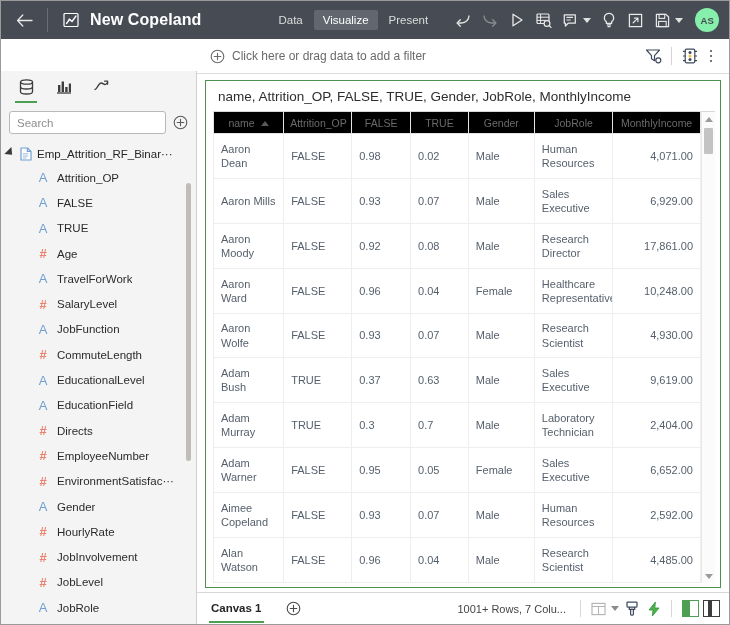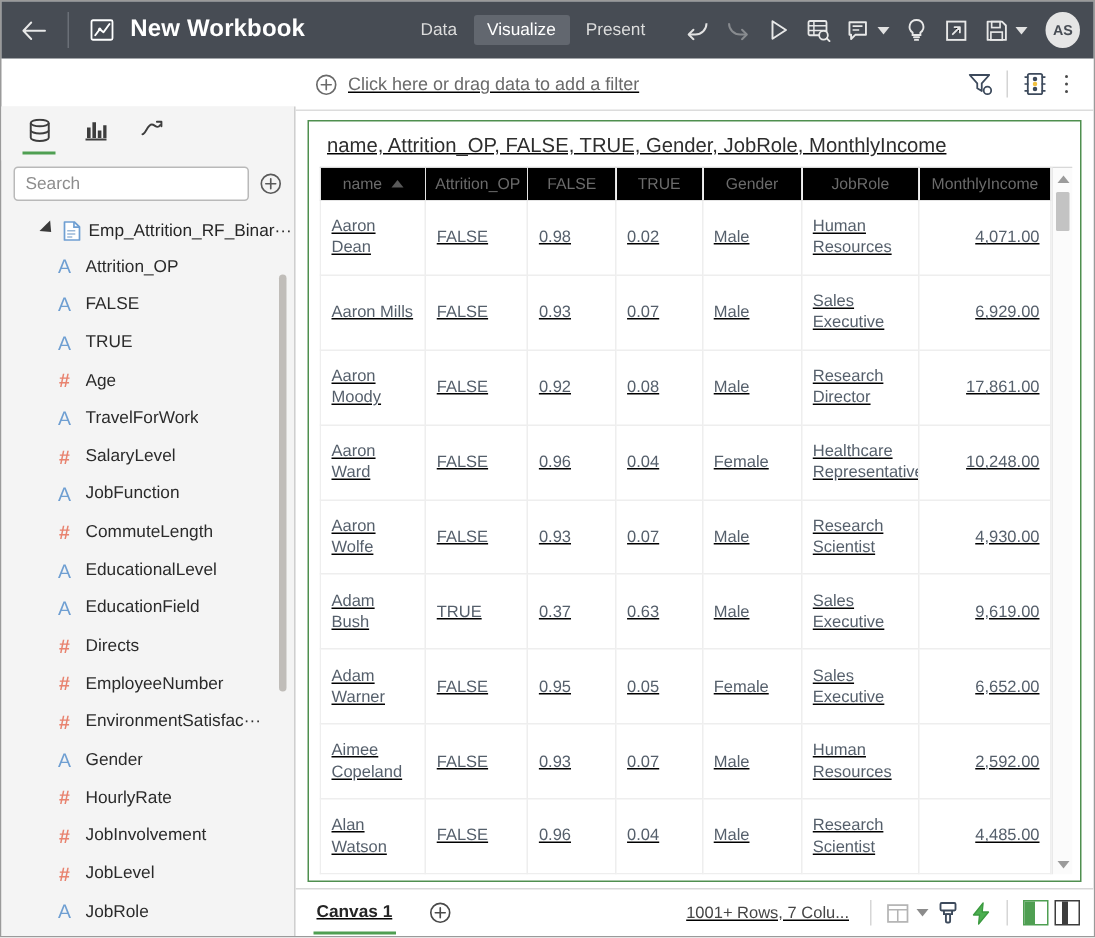--- a/index.html
+++ b/index.html
@@ -69,21 +69,21 @@
     display: flex; align-items: center; justify-content: center;
     cursor: pointer; margin-left: -3px; margin-right: 2px;
   }
   .tb-caret::after {
     content: ""; width: 0; height: 0;
     border-left: 4px solid transparent; border-right: 4px solid transparent;
     border-top: 5px solid #e2e2e2;
   }
   .tb-avatar {
     width: 24px; height: 24px; border-radius: 50%;
-    background: #e5e5e5; color: #474c54;
+    background: #86efac; color: #474c54;
     font-size: 9.5px; font-weight: 700;
     display: flex; align-items: center; justify-content: center;
     margin-left: 8px; margin-right: 9px;
     cursor: pointer;
     text-align: center;
   }
 
   
   .body {
     flex: 1 1 auto; display: flex; min-height: 0;
@@ -137,21 +137,21 @@
     display: flex; align-items: center; justify-content: center;
     cursor: pointer;
   }
   .fieldlist {
     flex: 1 1 auto; overflow: hidden;
     padding-top: 2px;
     position: relative;
   }
   .ds-row {
     height: 23px; display: flex; align-items: center;
-    padding-left: 26px; gap: 5px;
+    padding-left: 4px; gap: 5px;
     cursor: pointer;
     text-align: right;
   }
   .ds-caret {
     width: 10px; height: 10px; flex: 0 0 10px;
     display: flex; align-items: center; justify-content: center;
   }
   .ds-caret::after {
     content: ""; width: 0; height: 0;
     border-top: 5px solid transparent; border-bottom: 5px solid transparent;
@@ -182,21 +182,21 @@
   }
   .side-scroll {
     position: absolute; right: 5px; top: 112px;
     width: 5px; height: 278px;
     background: #c0bdb9; border-radius: 3px;
   }
 
   
   .main {
     flex: 1 1 auto; display: flex; flex-direction: column;
-    min-width: 0; background: #ffffff; text-decoration: underline;
+    min-width: 0; background: #ffffff;
   }
   .filterbar {
     height: 35px; flex: 0 0 35px;
     border-bottom: 1px solid #dcdcdc;
     display: flex; align-items: center;
     padding: 0 10px 0 12px;
   }
   .filter-plus {
     width: 16px; height: 16px; flex: 0 0 16px;
     display: flex; align-items: center; justify-content: center;
@@ -372,21 +372,21 @@
         </svg>
     </div>
     <div class="tb-divider"></div>
     <div class="tb-appicon">
       <svg width="17" height="16" viewBox="0 0 17 16">
         <rect x="1" y="1.5" width="14" height="13" rx="1" fill="none" stroke="#ffffff" stroke-width="1.2"></rect>
         <path d="M3.5 11.5 6.5 7.5 9 9.5 13 4" stroke="#ffffff" stroke-width="1.3" fill="none" stroke-linecap="round" stroke-linejoin="round"></path>
         <circle cx="6.5" cy="7.5" r="1.1" fill="#ffffff"></circle>
       </svg>
     </div>
-    <div class="tb-title">New Workbook</div>
+    <div class="tb-title">New Copeland</div>
 
     <div class="tb-modes">
       <div class="tb-mode">Data</div>
       <div class="tb-mode active">Visualize</div>
       <div class="tb-mode">Present</div>
     </div>
 
     <div class="tb-icons">
       <div class="tb-ic">
         <svg width="16" height="14" viewBox="0 0 16 14">
@@ -689,20 +689,29 @@
                   <tr>
                     <td>Adam Bush</td>
                     <td>TRUE</td>
                     <td>0.37</td>
                     <td>0.63</td>
                     <td>Male</td>
                     <td>Sales Executive</td>
                     <td class="right">9,619.00</td>
                   </tr>
                   <tr>
+                    <td>Adam Murray</td>
+                    <td>TRUE</td>
+                    <td>0.3</td>
+                    <td>0.7</td>
+                    <td>Male</td>
+                    <td>Laboratory Technician</td>
+                    <td class="right">2,404.00</td>
+                  </tr>
+                  <tr>
                     <td>Adam Warner</td>
                     <td>FALSE</td>
                     <td>0.95</td>
                     <td>0.05</td>
                     <td>Female</td>
                     <td>Sales Executive</td>
                     <td class="right">6,652.00</td>
                   </tr>
                   <tr>
                     <td>Aimee Copeland</td>

